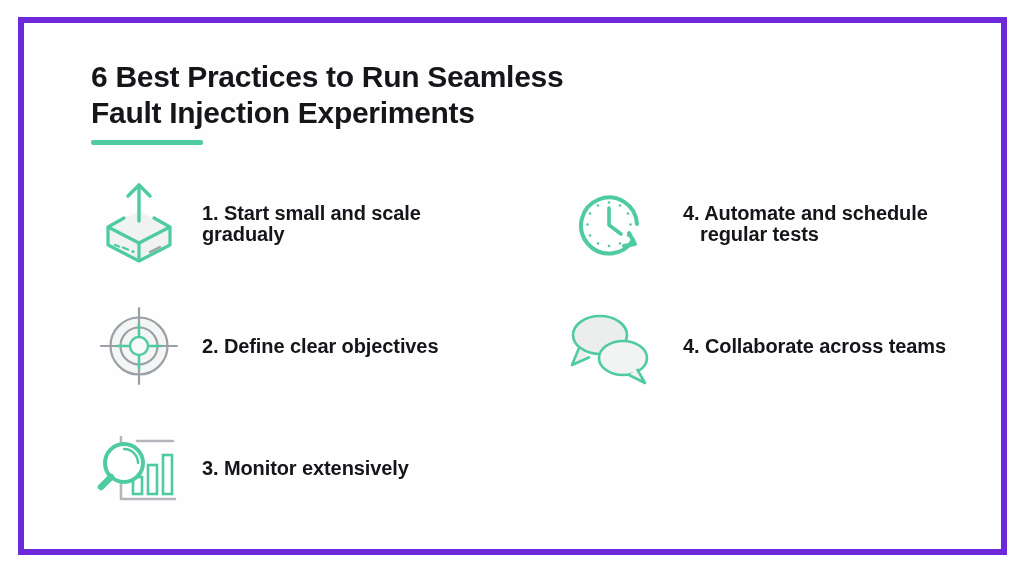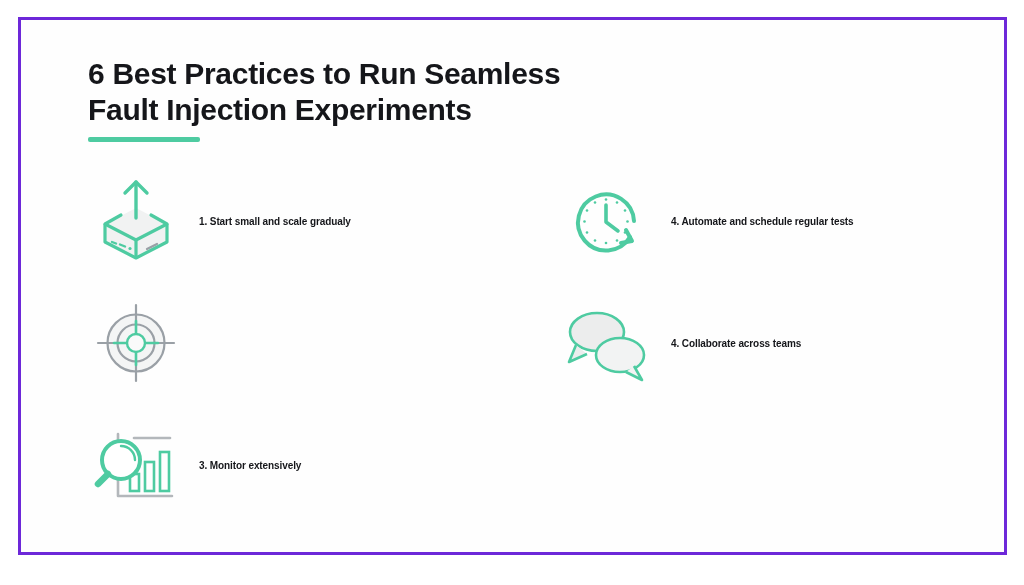--- a/index.html
+++ b/index.html
@@ -22,21 +22,21 @@
   }
 
   
   #frame {
     position: absolute;
     left: 18px;
     top: 17px;
     width: 989px;
     height: 538px;
     box-sizing: border-box;
-    border: 3px solid #6d28d9;
+    border: 6px solid #6d28d9;
     background: #ffffff;
   }
 
   #inner {
     position: absolute;
     left: 0;
     top: 0;
     right: 0;
     bottom: 0;
     background: #fefefe;
@@ -87,32 +87,32 @@
     min-width: 110px;
     height: 100px;
     display: flex;
     align-items: center;
     justify-content: center;
   }
   .practice .icon-wrap svg {
     display: block;
   }
   .practice .label {
-    font-size: 10px;
+    font-size: 20px;
     line-height: 21px;
     font-weight: 700;
     color: #15161a;
     letter-spacing: -0.1px;
     padding-left: 8px;
     max-width: 300px;
   }
   .practice.hang .label {
     padding-left: 19px;
     text-indent: -17px;
-    margin-left: 8px;
+    margin-left: 17px;
   }
 
   
   .col-right .label { max-width: 290px; }
 </style>
 </head>
 <body>
 
 <div id="slide">
   <div id="frame">
@@ -178,20 +178,21 @@
               <path d="M44 6 L44 26" stroke="#9aa0a6" stroke-width="2.2" stroke-linecap="round"></path>
               <path d="M44 62 L44 82" stroke="#9aa0a6" stroke-width="2.2" stroke-linecap="round"></path>
               <path d="M6 44 L26 44" stroke="#9aa0a6" stroke-width="2.2" stroke-linecap="round"></path>
               <path d="M62 44 L82 44" stroke="#9aa0a6" stroke-width="2.2" stroke-linecap="round"></path>
               <path d="M44 22 L44 34" stroke="#4ecba1" stroke-width="2.6" stroke-linecap="round"></path>
               <path d="M44 54 L44 66" stroke="#4ecba1" stroke-width="2.6" stroke-linecap="round"></path>
               <path d="M22 44 L34 44" stroke="#4ecba1" stroke-width="2.6" stroke-linecap="round"></path>
               <path d="M54 44 L66 44" stroke="#4ecba1" stroke-width="2.6" stroke-linecap="round"></path>
             </svg>
           </div>
+          <div class="label">2. Define clear objectives</div>
         </div>
 
         <div class="practice col-right hang">
           <div class="icon-wrap">
             <svg width="92" height="82" viewBox="0 0 92 82" fill="none">
               <path d="M14 47 L10 61 L26 53" fill="#eceded"></path>
               <ellipse cx="37" cy="30" rx="27" ry="19" fill="#eceded" stroke="#4ecba1" stroke-width="2.6"></ellipse>
               <path d="M16 43 L9 60 L27 52" fill="#eceded" stroke="#4ecba1" stroke-width="2.6" stroke-linejoin="round"></path>
               <ellipse cx="60" cy="53" rx="24" ry="17" fill="#f2f3f3" stroke="#4ecba1" stroke-width="2.6"></ellipse>
               <path d="M74 64 L82 78 L66 70" fill="#f2f3f3" stroke="#4ecba1" stroke-width="2.6" stroke-linejoin="round"></path>

